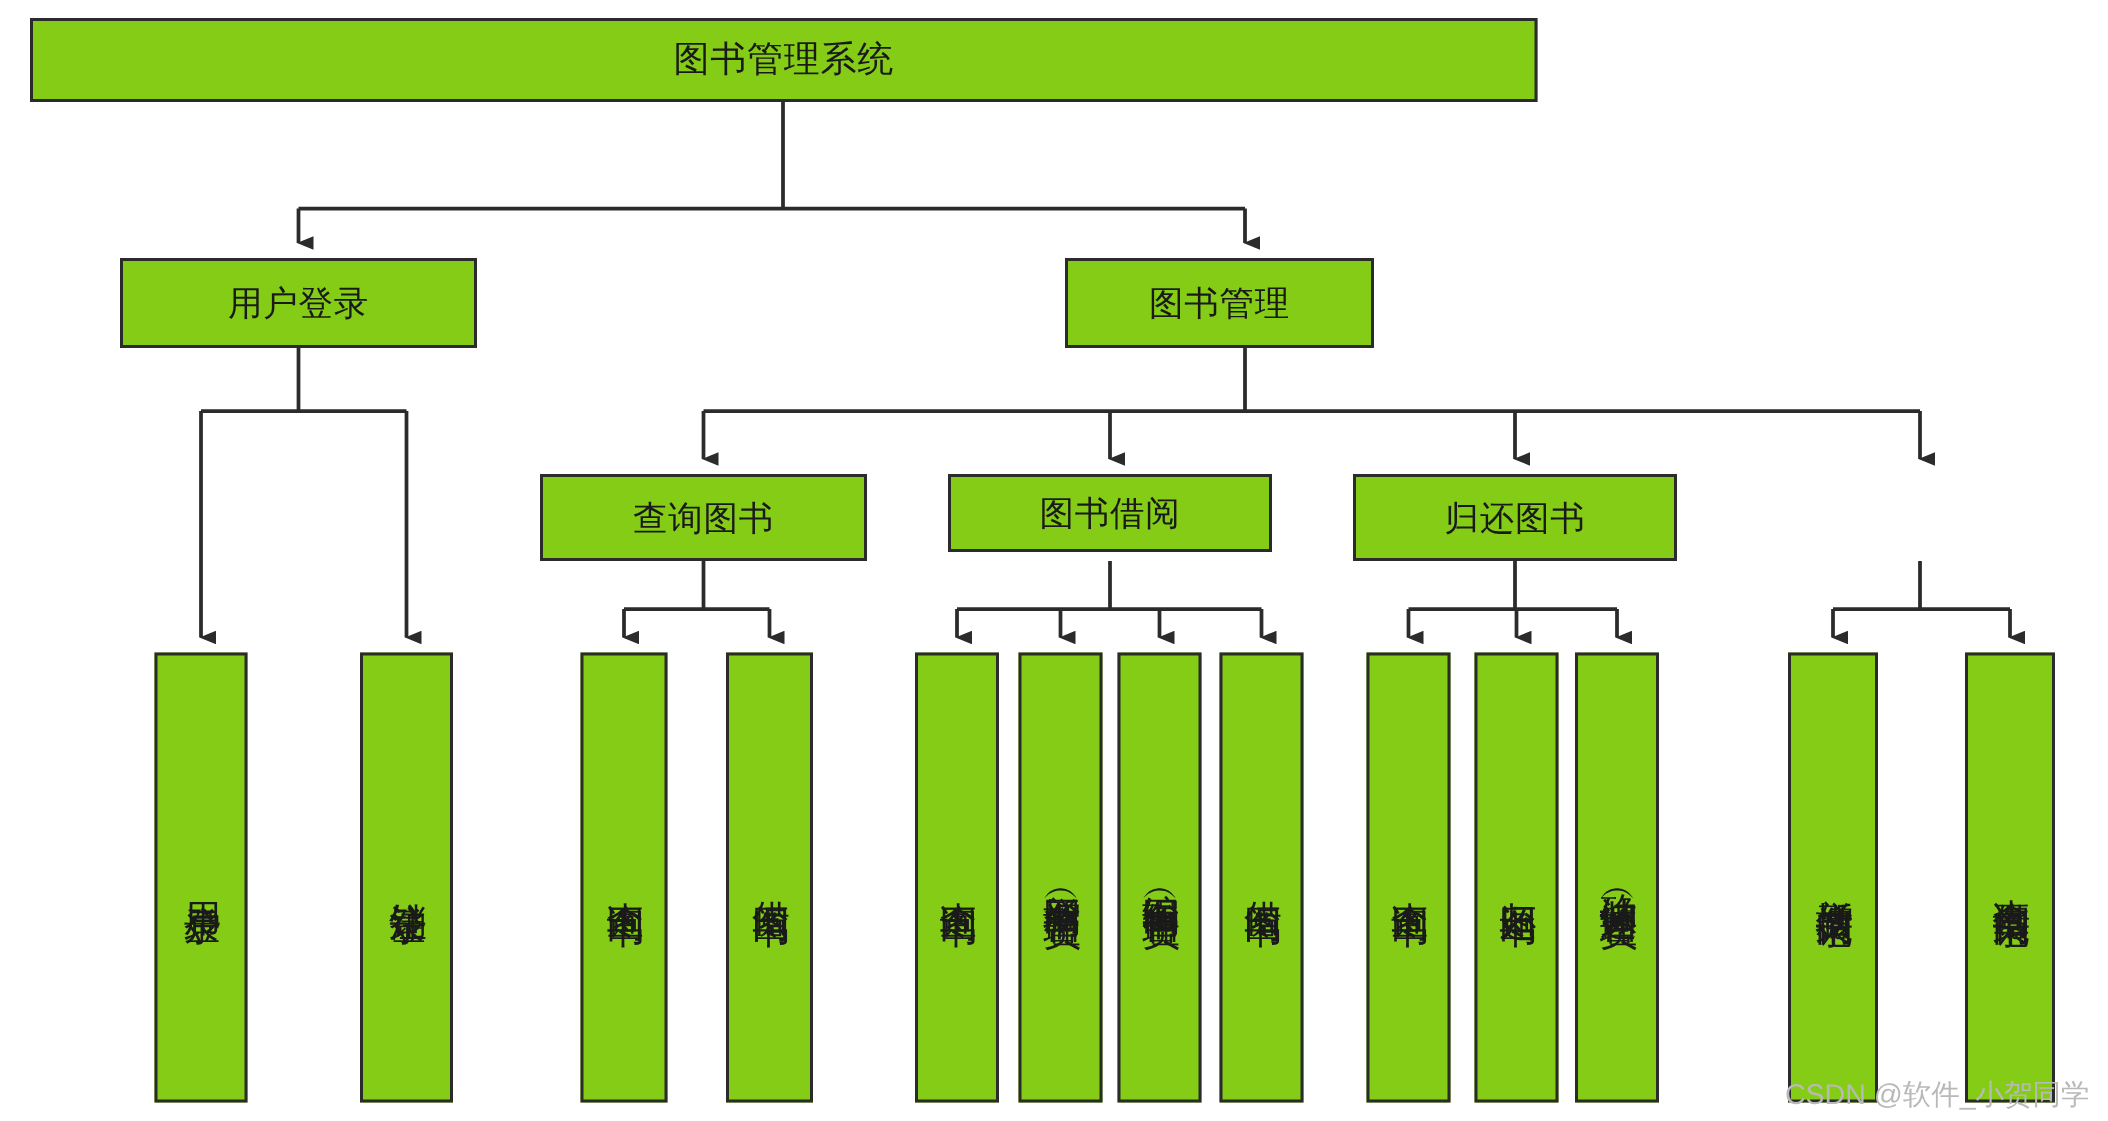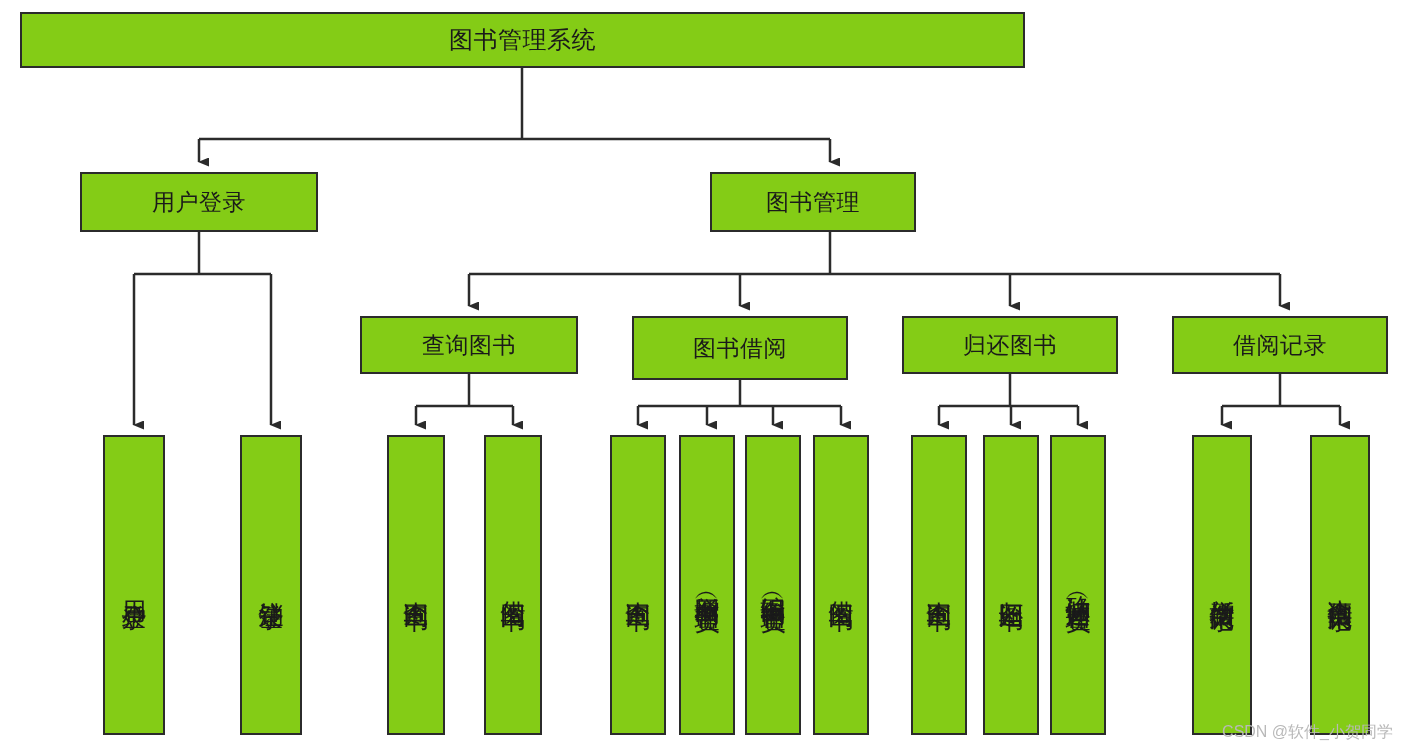--- a/index.html
+++ b/index.html
@@ -59,21 +59,21 @@
     font-size: 25px;
     line-height: 1.08;
     letter-spacing: 2px;
     max-height: 272px;
     white-space: nowrap;
   }
   .watermark {
     position: absolute;
     right: 12px;
     bottom: 4px;
-    font-size: 16px;
+    font-size: 19px;
     color: #b9b9b9;
     z-index: 5;
     white-space: nowrap;
     text-align: center;
   }
 </style>
 </head>
 <body>
 
 <div id="diagram-root">
@@ -135,29 +135,26 @@
   <div class="node horiz" style="left:80px; top:172px; width:238px; height:60px;">
     <span class="label">用户登录</span>
   </div>
   <div class="node horiz" style="left:710px; top:172px; width:206px; height:60px;">
     <span class="label">图书管理</span>
   </div>
 
   <div class="node horiz" style="left:360px; top:316px; width:218px; height:58px;">
     <span class="label">查询图书</span>
   </div>
-  <div class="node horiz" style="left:632px; top:316px; width:216px; height:64px;">
+  <div class="node horiz" style="left:632px; top:316px; width:216px; height:52px;">
     <span class="label">图书借阅</span>
   </div>
   <div class="node horiz" style="left:902px; top:316px; width:216px; height:58px;">
     <span class="label">归还图书</span>
   </div>
-  <div class="node horiz" style="left:1172px; top:316px; width:216px; height:58px;">
-    <span class="label">借阅记录</span>
-  </div>
 
   <div class="node vert" style="left:103px; top:435px; width:62px; height:300px;">
     <span class="label">用户登录</span>
   </div>
   <div class="node vert" style="left:240px; top:435px; width:62px; height:300px;">
     <span class="label">注销登录</span>
   </div>
 
   <div class="node vert" style="left:387px; top:435px; width:58px; height:300px;">
     <span class="label">查询图书</span>

